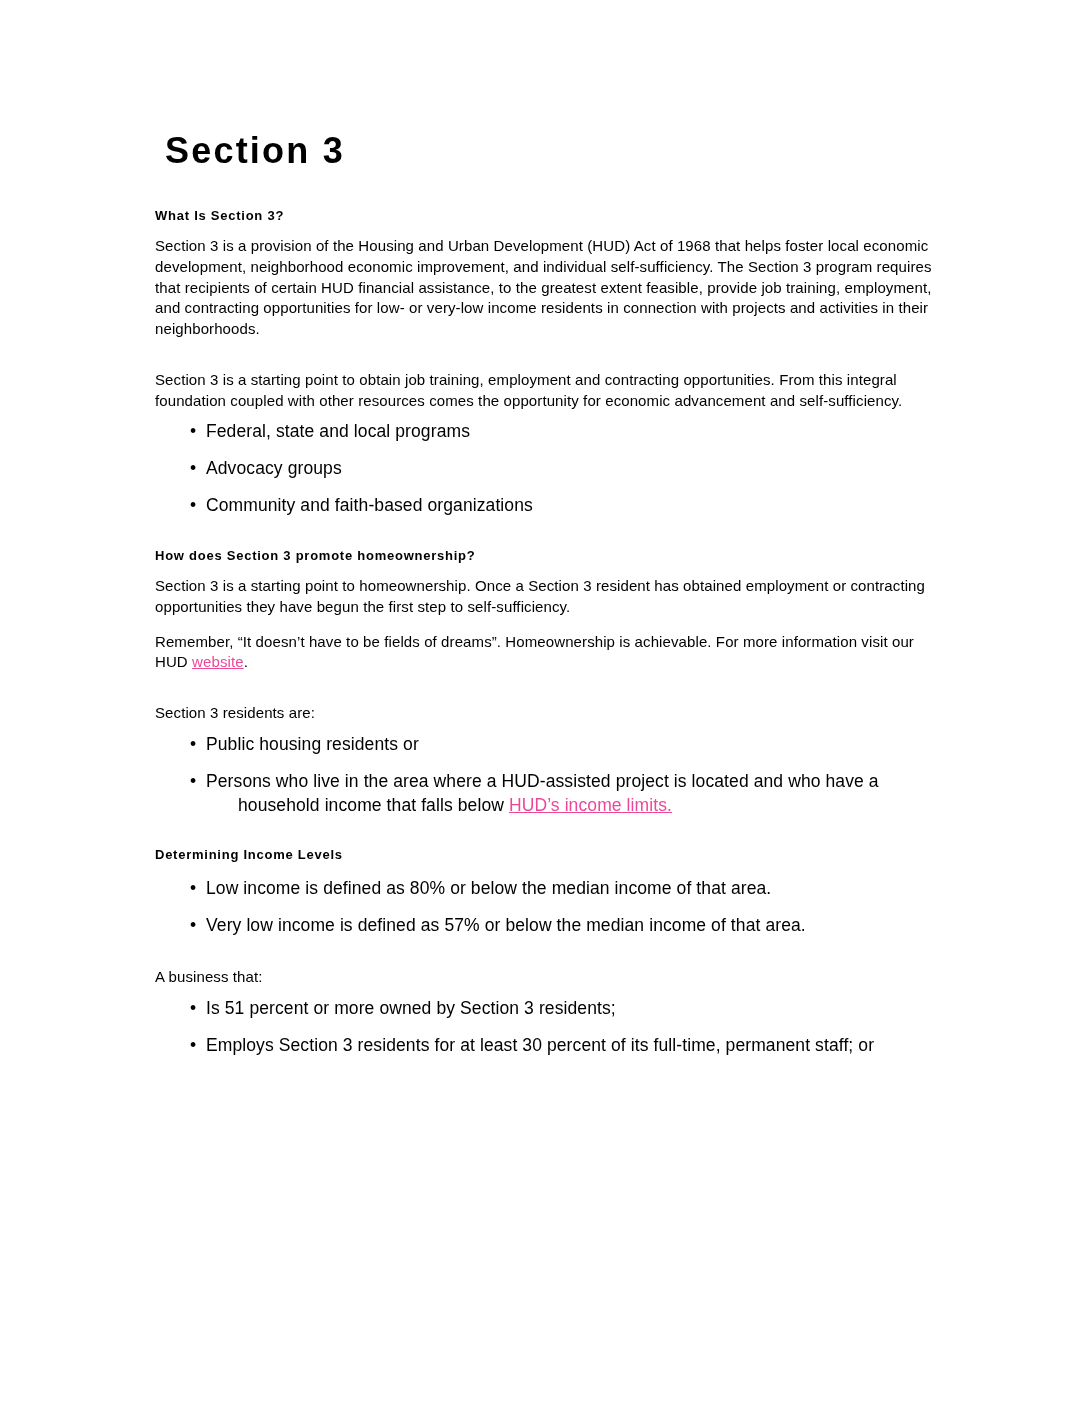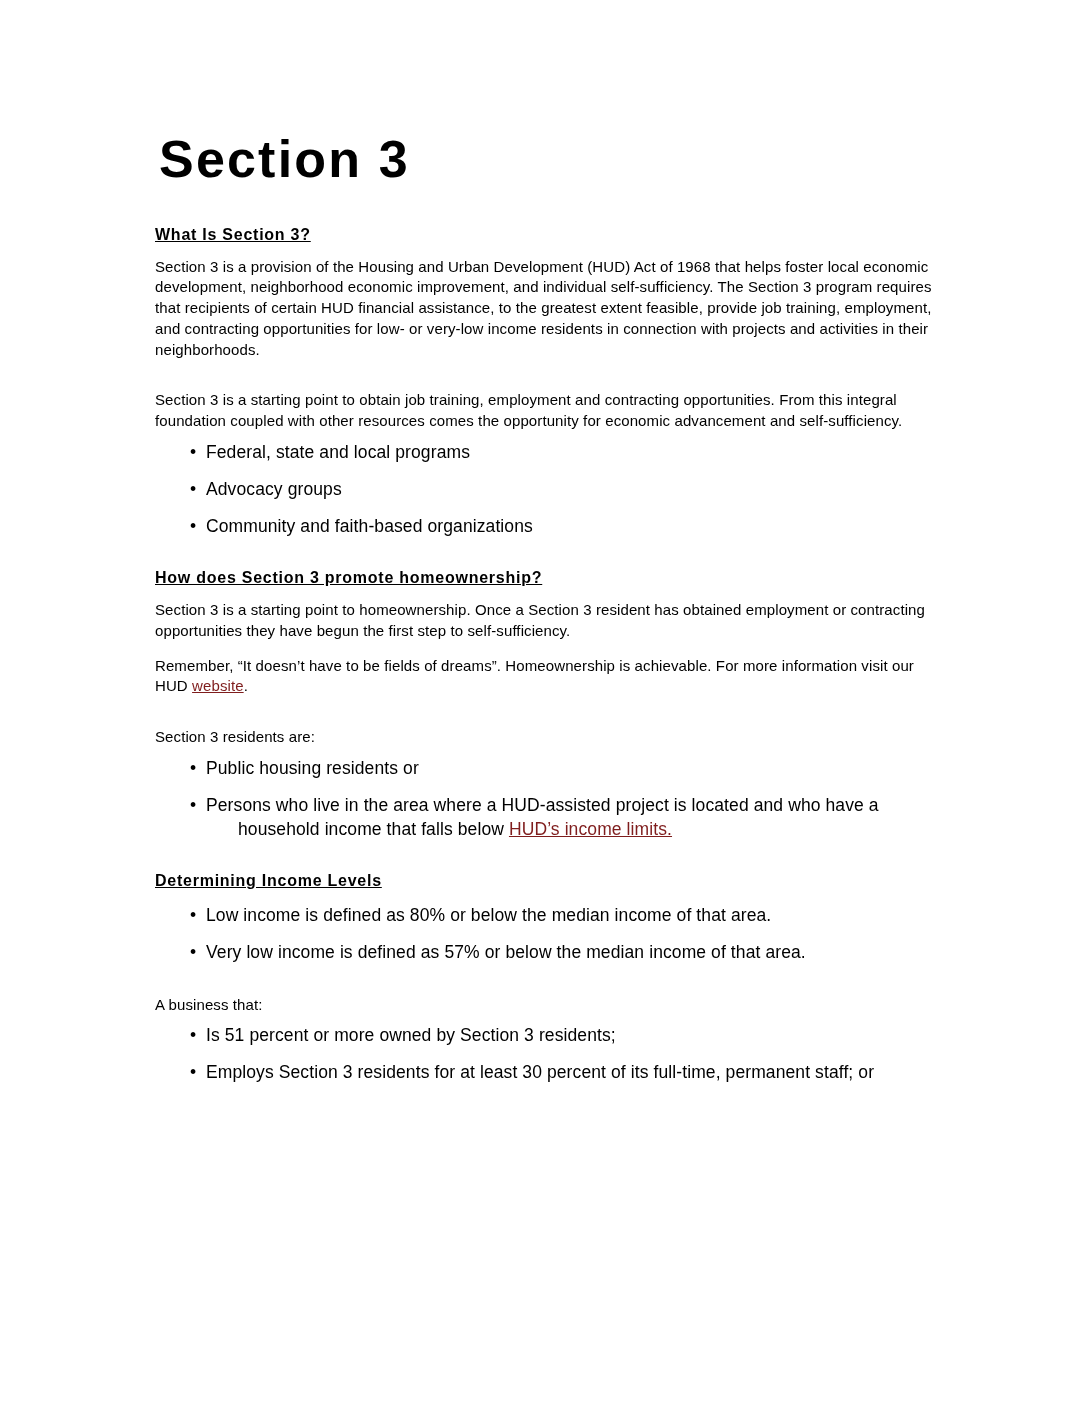--- a/index.html
+++ b/index.html
@@ -23,37 +23,36 @@
     padding: 0;
     overflow: hidden;
   }
   .content {
     position: absolute;
     left: 155px;
     top: 132px;
     width: 782px;
   }
   .doc-title {
-    font-size: 52px;
+    font-size: 36px;
     font-weight: bold;
     letter-spacing: 2.2px;
     line-height: 1.05;
-    margin: 0 0 38px 4px;
+    margin: 0 0 38px 10px;
     font-family: "Liberation Sans", sans-serif;
   }
   .section {
     margin: 0 0 0 0;
   }
   .section-heading {
-    font-size: 16px;
+    font-size: 13px;
     font-weight: bold;
     letter-spacing: 0.75px;
     line-height: 1.2;
     margin: 0 0 13px 0;
-    text-decoration: underline;
   }
   .section + .section {
     margin-top: 30px;
   }
   p.body-text {
     font-size: 15px;
     line-height: 1.38;
     margin: 0 0 0 0;
     letter-spacing: 0.1px;
   }
@@ -87,21 +86,21 @@
   }
   ul.bullets li .li-text {
     display: block;
     padding-left: 0;
   }
   ul.bullets li.wrap-indent .li-text {
     padding-left: 32px;
     text-indent: -32px;
   }
   a.doc-link {
-    color: #7f1d1d;
+    color: #ec4899;
     text-decoration: underline;
   }
   .list-after-gap {
     margin-top: 10px;
   }
 </style>
 </head>
 <body>
 
 <div class="page">

